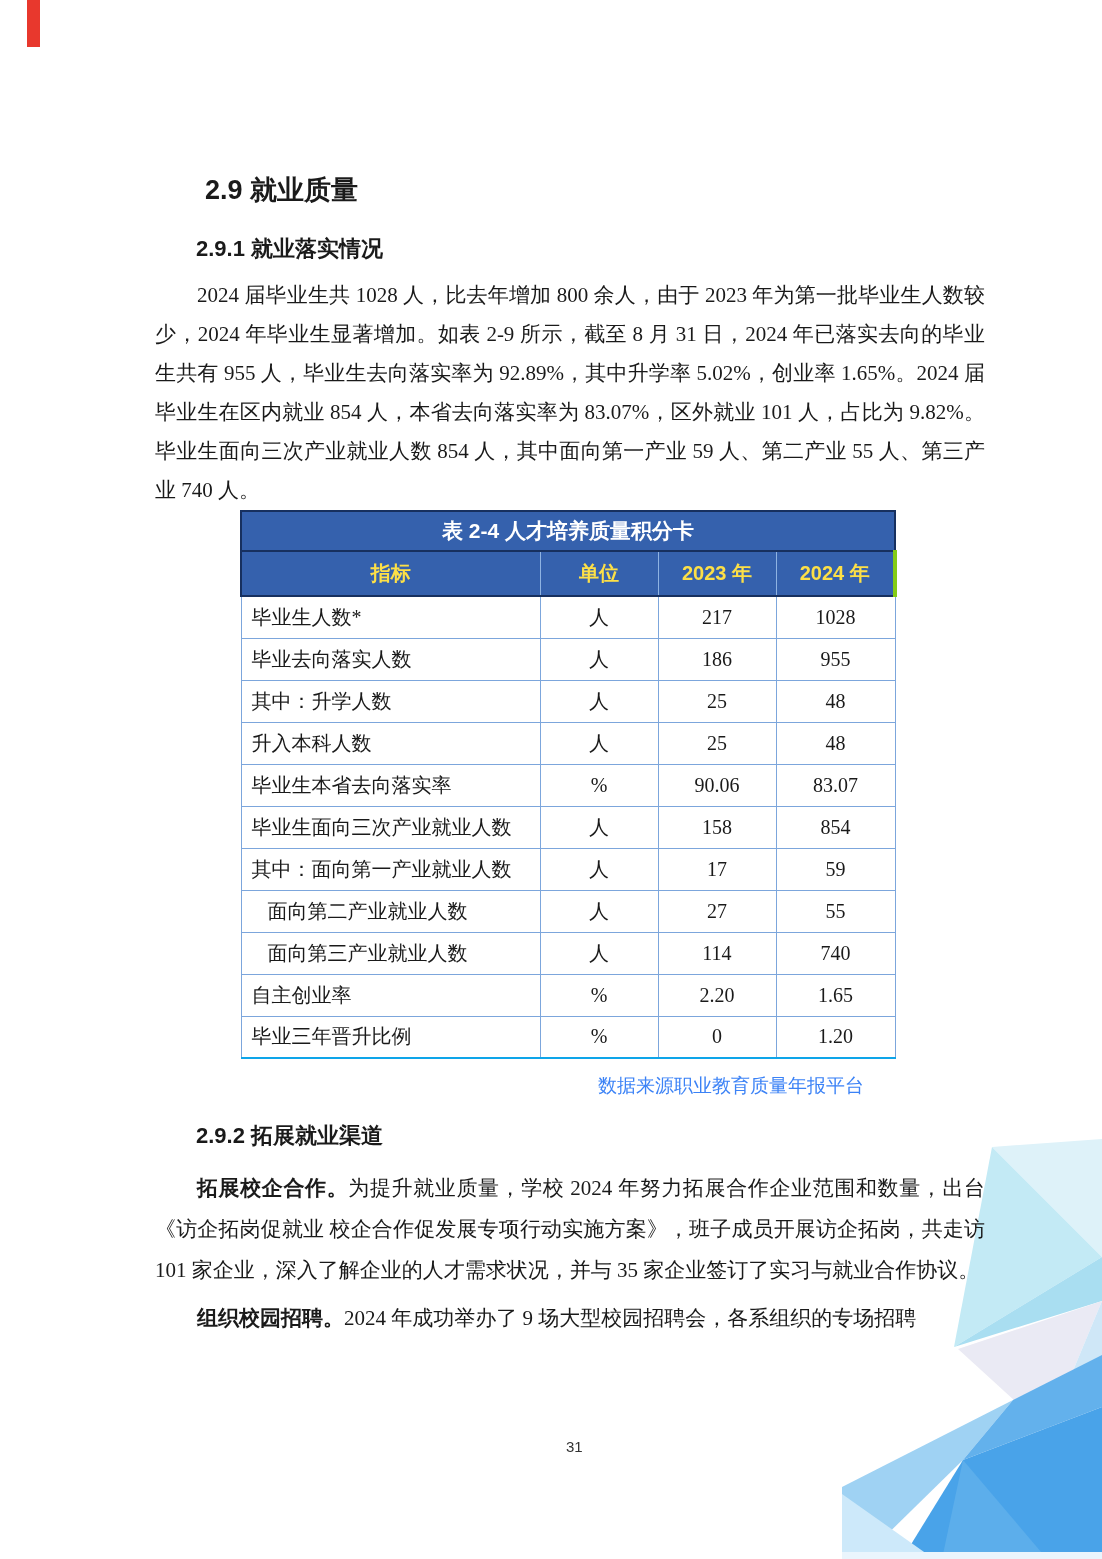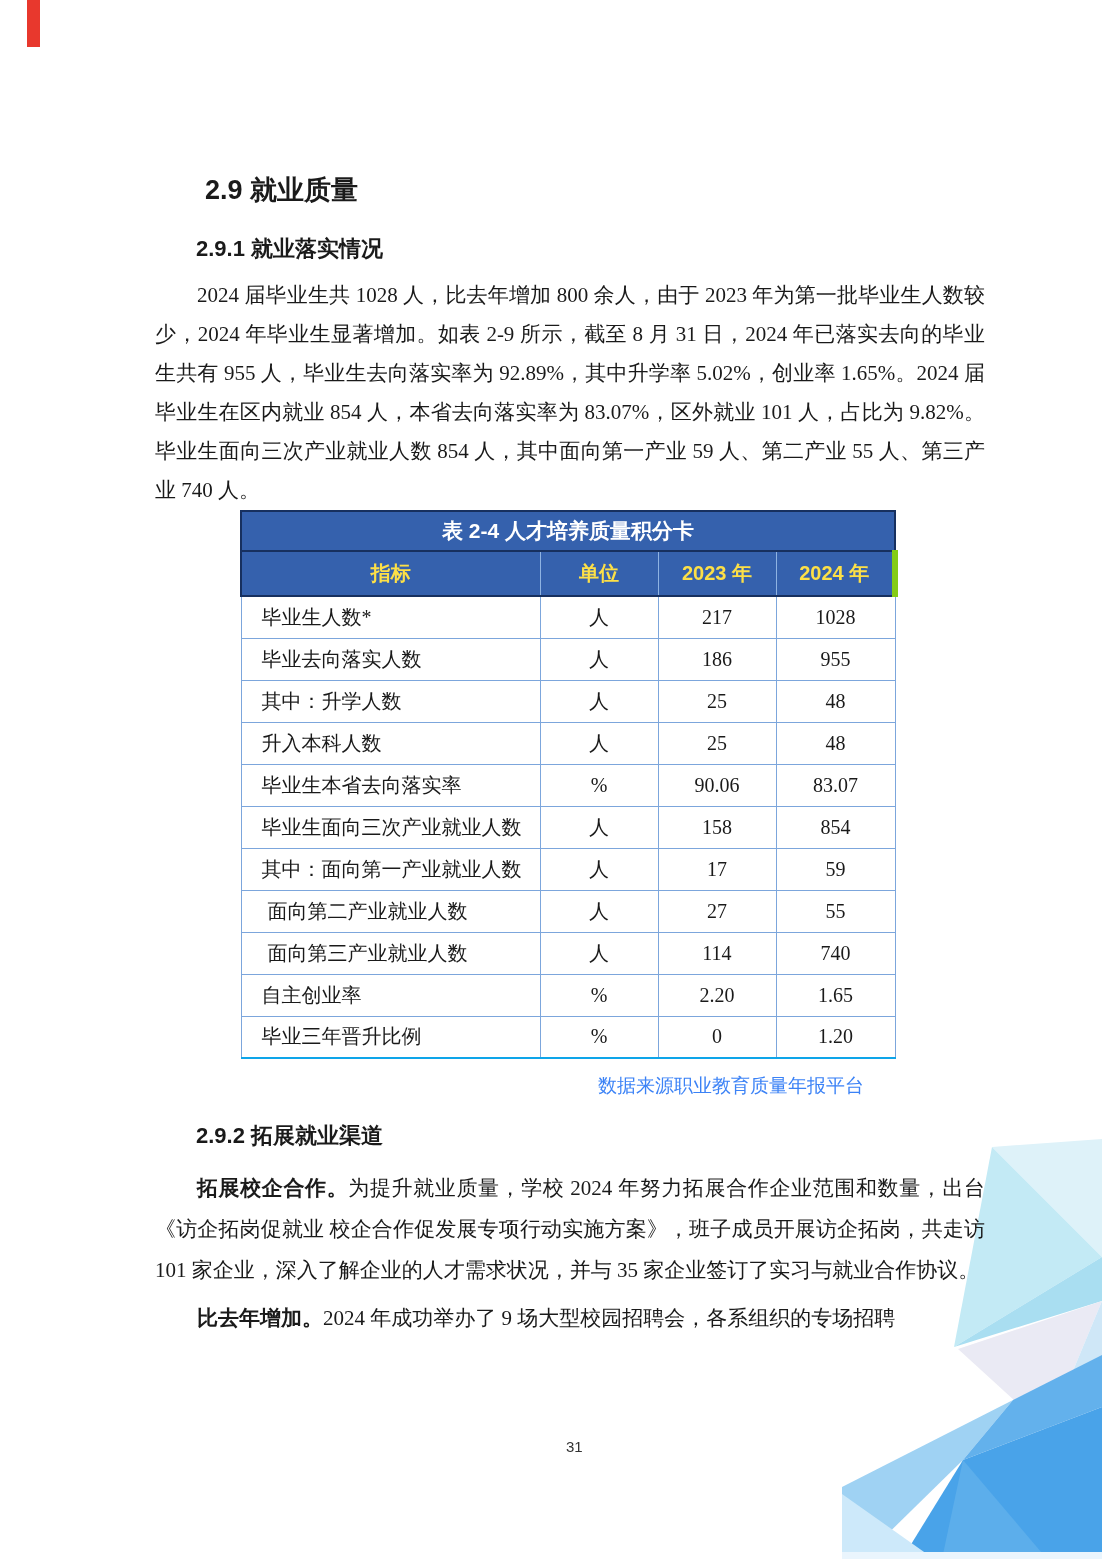--- a/index.html
+++ b/index.html
@@ -57,29 +57,29 @@
   }
   .tbl-head td {
     background:#3561ad; color:#fde047;
     font-family:"Liberation Sans","DejaVu Sans",sans-serif;
     font-weight:bold; font-size:20px;
     text-align:center; height:45px;
     border-left:1px solid #8fb3e2; border-right:1px solid #8fb3e2;
     border-top:2px solid #17305f; border-bottom:2px solid #17305f;
   }
   .tbl-head td:first-child { border-left:2px solid #17305f; }
-  .tbl-head td:last-child { border-right:6px solid #84cc16; }
+  .tbl-head td:last-child { border-right:4px solid #84cc16; }
   tbody.tbl-body td {
     height:42px;
     border:1px solid #7ca6dc;
     text-align:center;
     background:#ffffff;
   }
   tbody.tbl-body td.ind {
-    text-align:left; padding-left:20px;
+    text-align:left; padding-left:10px;
   }
   tbody.tbl-body td.ind.indent { padding-left:26px; }
   tbody.tbl-body tr:last-child td { border-bottom:2px solid #0ea5e9; }
   .tbl-source {
     width:654px; margin-left:85px; margin-top:14px;
     text-align:right; padding-right:30px;
     font-size:19px; color:#3b82f6;
   }
   .pagenum {
     position:absolute; top:1438px; left:566px;
@@ -203,19 +203,19 @@
           </tr>
         </tbody>
     </table>
 
     <div class="tbl-source">数据来源职业教育质量年报平台</div>
 
     <div class="h2 h2b">2.9.2 拓展就业渠道</div>
 
     <p class="para para2"><span class="lead">拓展校企合作。</span><span>为提升就业质量，学校 2024 年努力拓展合作企业范围和数量，出台《访企拓岗促就业 校企合作促发展专项行动实施方案》，班子成员开展访企拓岗，共走访 101 家企业，深入了解企业的人才需求状况，并与 35 家企业签订了实习与就业合作协议。</span></p>
 
-    <p class="para para3"><span class="lead">比去年增加。</span><span>2024 年成功举办了 9 场大型校园招聘会，各系组织的专场招聘</span></p>
+    <p class="para para3"><span class="lead">组织校园招聘。</span><span>2024 年成功举办了 9 场大型校园招聘会，各系组织的专场招聘</span></p>
 
   </div>
 
   <div class="pagenum">31</div>
 
 </div>
 
 </body></html>

